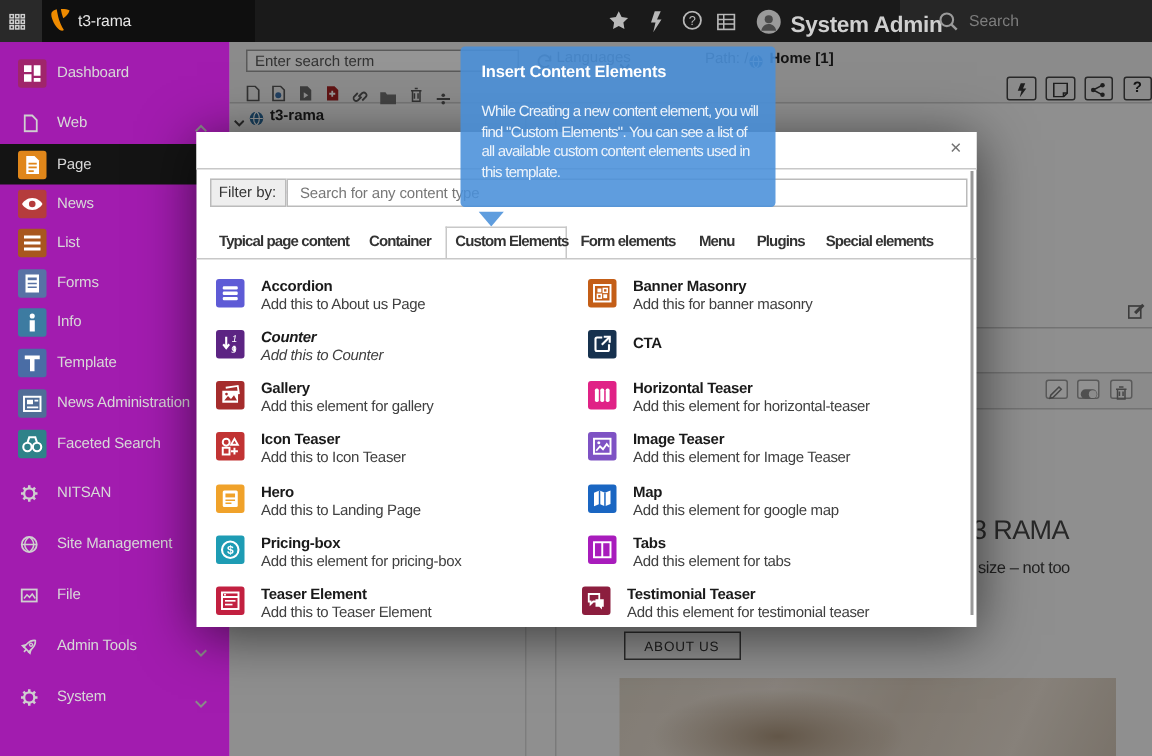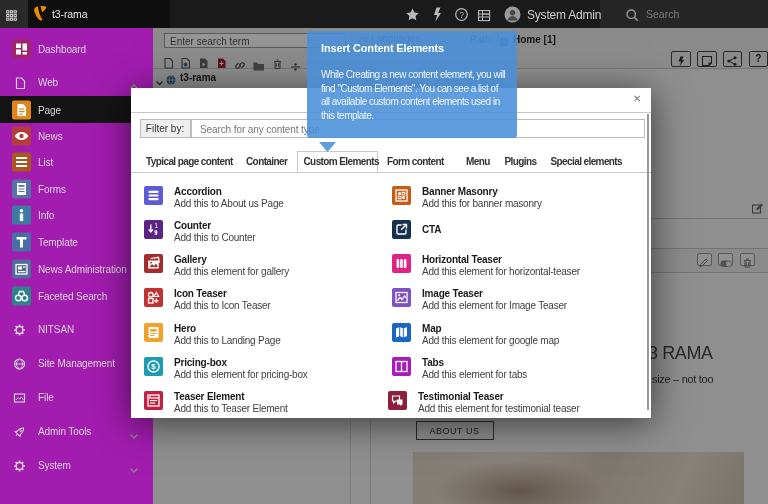--- a/index.html
+++ b/index.html
@@ -5,21 +5,21 @@
 html,body{margin:0;padding:0;}
 body{width:768px;height:504px;overflow:hidden;position:relative;font-family:"Liberation Sans",sans-serif;background:#fff;}
 .abs{position:absolute;}
 
 #topbar{left:0;top:0;width:768px;height:28px;background:#1a1a1a;z-index:5;}
 #modsq{left:0;top:0;width:28px;height:28px;background:#292929;}
 #logozone{left:28px;top:0;width:142px;height:28px;background:#0f0f0f;}
 #sitename{left:52px;top:7.5px;color:#e6e6e6;font-size:10.5px;letter-spacing:-0.1px;}
 #searchseg{left:600px;top:0;width:168px;height:28px;background:#262626;}
 #searchtxt{left:646px;top:8px;color:#7d7d7d;font-size:10.5px;}
-#sysadmin{left:527px;top:8px;color:#cfcfcf;font-size:12px;letter-spacing:-0.2px;}
+#sysadmin{left:527px;top:8px;color:#cfcfcf;font-size:15px;letter-spacing:-0.2px;font-weight:bold;}
 
 #sidebar{left:0;top:28px;width:153px;height:476px;background:#a21caf;z-index:5;}
 .mrow{position:absolute;left:0;width:153px;}
 .mrow .lbl{position:absolute;left:38px;top:50%;transform:translateY(-50%);color:#d8d8d8;font-size:10px;letter-spacing:-0.1px;white-space:nowrap;}
 .iconsq{position:absolute;left:12px;top:50%;transform:translateY(-50%);width:19px;height:19px;border-radius:2px;}
 .oicon{position:absolute;left:13px;top:50%;transform:translateY(-50%);width:13px;height:13px;}
 .chev{position:absolute;right:15px;top:50%;transform:translateY(-50%);width:9px;height:9px;}
 
 #content{left:153px;top:28px;width:615px;height:476px;background:#f4f4f4;z-index:1;}
 #overlay{left:153px;top:28px;width:615px;height:476px;background:rgba(0,0,0,0.41);z-index:6;}
@@ -333,21 +333,21 @@
   <div class="abs" id="mtitle">Create new content element</div>
   <div class="abs" id="mclose">✕</div>
   <div class="abs" id="fby">Filter by:</div>
   <div class="abs" id="finput"></div>
   <div class="abs" id="fph">Search for any content type</div>
   <div class="abs" id="tabline"></div>
   <div class="abs" id="activetab"></div>
   <div class="tab" style="left:15px;">Typical page content</div>
   <div class="tab" style="left:115px;">Container</div>
   <div class="tab" style="left:172.5px;">Custom Elements</div>
-  <div class="tab" style="left:256px;">Form content</div>
+  <div class="tab" style="left:256px;">Form elements</div>
   <div class="tab" style="left:335px;">Menu</div>
   <div class="tab" style="left:373.5px;">Plugins</div>
   <div class="tab" style="left:419.5px;">Special elements</div>
   <div id="items">
       <div class="item" style="left: 13px; top: 97.5px;">
         <span class="isq" style="background:#5e5bd6"><svg width="19" height="19" viewBox="0 0 19 19">
             <rect x="4.5" y="4.8" width="10" height="2.2" rx="0.8" fill="#fff"></rect>
             <rect x="4.5" y="8.4" width="10" height="2.2" rx="0.8" fill="#fff"></rect>
             <rect x="4.5" y="12" width="10" height="2.2" rx="0.8" fill="#fff"></rect>
           </svg></span>
@@ -358,21 +358,21 @@
         <span class="isq" style="background:#c45e17"><svg width="19" height="19" viewBox="0 0 19 19">
             <rect x="4" y="4" width="11" height="11" fill="none" stroke="#fff" stroke-width="1.3"></rect>
             <rect x="6.3" y="6.3" width="2.6" height="2.6" fill="#fff"></rect>
             <rect x="10.2" y="6.3" width="2.6" height="2.6" fill="none" stroke="#fff" stroke-width="1"></rect>
             <rect x="6.3" y="10.2" width="2.6" height="2.6" fill="none" stroke="#fff" stroke-width="1"></rect>
             <rect x="10.2" y="10.2" width="2.6" height="2.6" fill="#fff"></rect>
           </svg></span>
  <span class="t1" style="top:0px">Banner Masonry</span>
         <span class="t2">Add this for banner masonry</span>
       </div>
-      <div class="item" style="left: 13px; top: 131.8px;">
+      <div class="item" style="left: 13px; top: 131.8px; font-style: italic;">
         <span class="isq" style="background:#5c2483"><svg width="19" height="19" viewBox="0 0 19 19">
             <path d="M6.8 4.5v7" stroke="#fff" stroke-width="1.4" fill="none"></path>
             <path d="M4.8 9.5l2 2.5 2-2.5" fill="none" stroke="#fff" stroke-width="1.4"></path>
             <text x="10.5" y="8" font-size="6.5" fill="#fff" font-family="Liberation Sans">1</text>
             <path d="M12.2 14.5v-4" stroke="#fff" stroke-width="1.4" fill="none"></path>
             <text x="10" y="15" font-size="6.5" fill="#fff" font-family="Liberation Sans">9</text>
           </svg></span>
  <span class="t1" style="top:0px">Counter</span>
         <span class="t2">Add this to Counter</span>
       </div>

